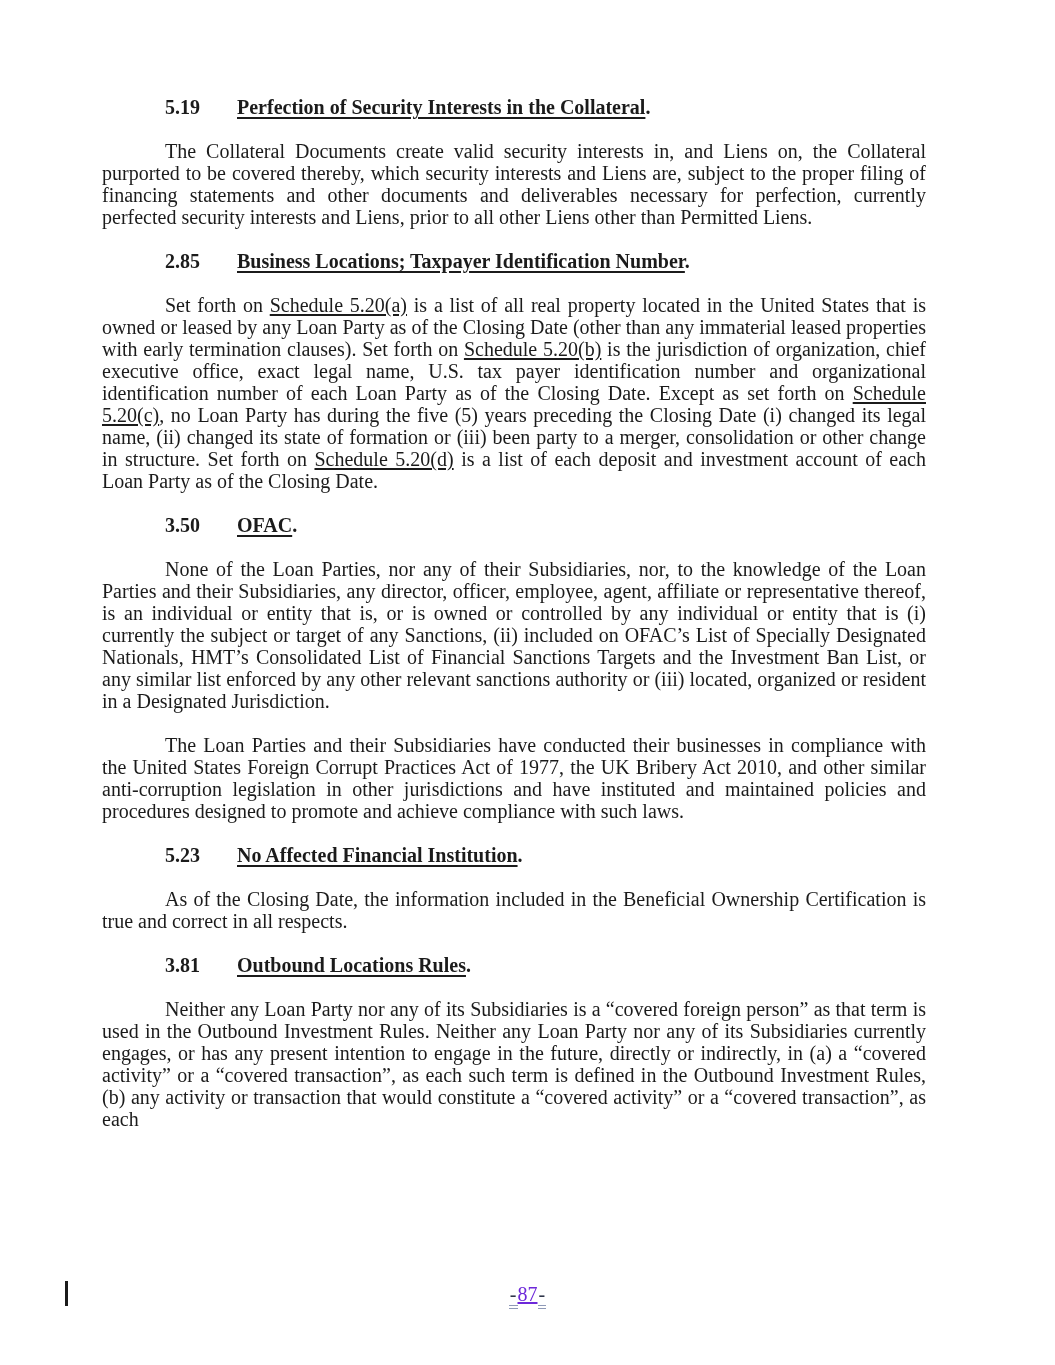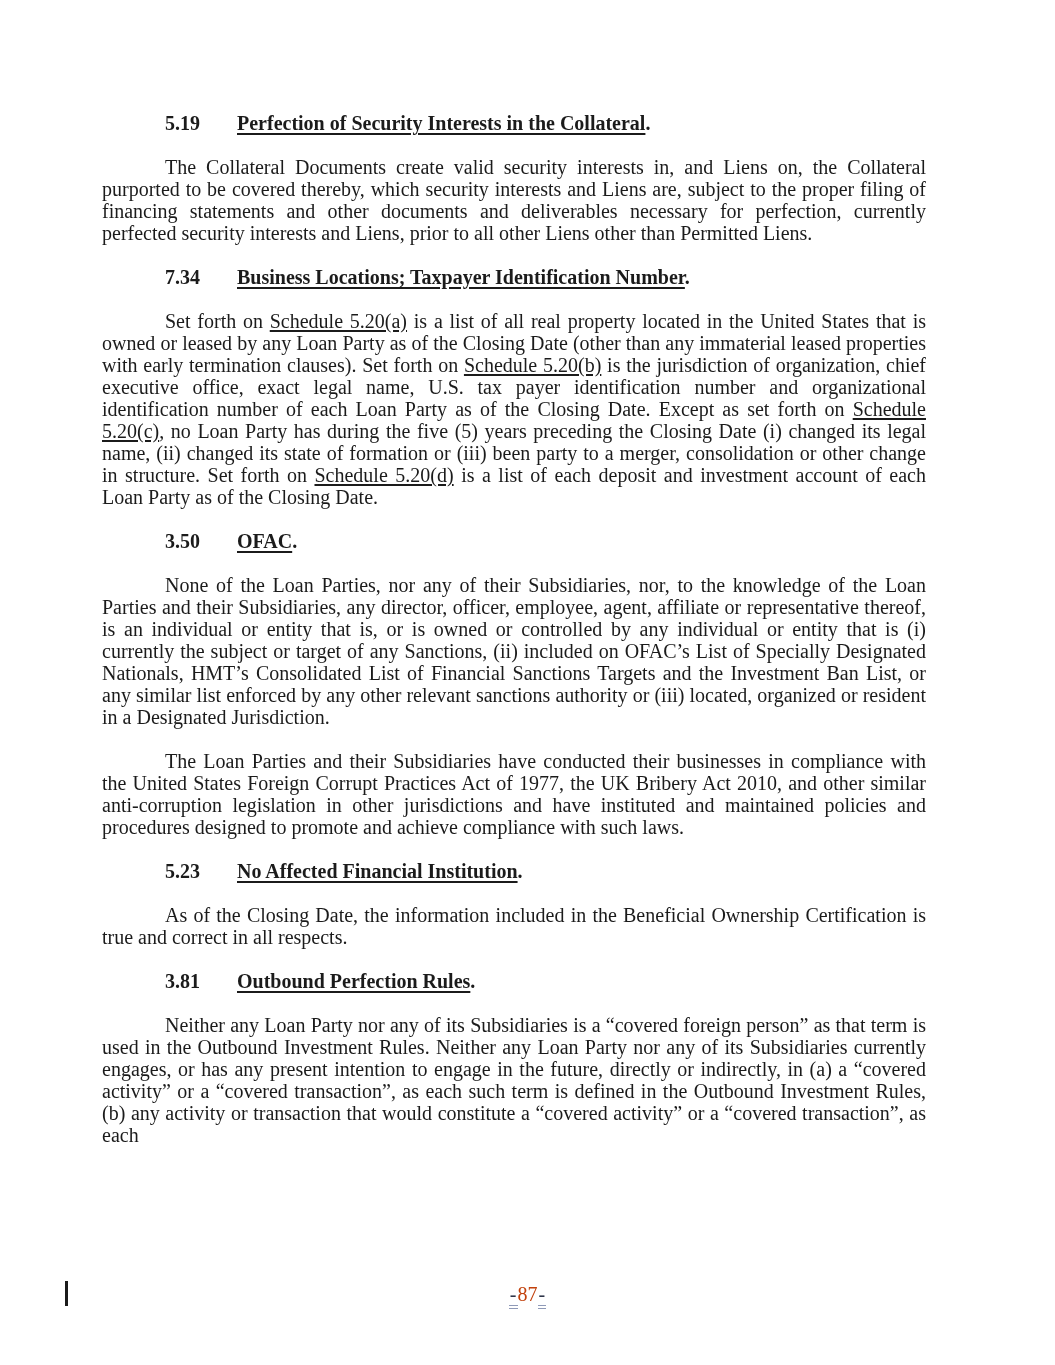--- a/index.html
+++ b/index.html
@@ -14,21 +14,21 @@
     background: #ffffff;
     overflow: hidden;
     font-family: "Liberation Serif", "DejaVu Serif", serif;
     font-size: 20px;
     line-height: 22px;
     color: #1b1b1b;
   }
   .content {
     position: absolute;
     left: 102px;
-    top: 112px;
+    top: 96px;
     width: 824px;
     text-align: justify;
     font-family: Liberation Serif, serif;
   }
   .section h2.heading {
     font-size: 20px;
     line-height: 22px;
     font-weight: bold;
     margin: 22px 0 0 0;
     padding-left: 63px;
@@ -71,37 +71,38 @@
     text-align: center;
     font-size: 20px;
     line-height: 22px;
   }
   .pg-hyphen {
     color: #2e3448;
     border-bottom: 4px double #8f9ab8;
     padding: 0 1px;
   }
   .pg-num {
-    color: #c2410c;
+    color: #6d28d9;
+    text-decoration: underline;
   }
 </style>
 </head>
 <body>
 
 <div class="page">
   <div class="change-bar"></div>
 
   <main class="content" id="sections">
   <section class="section">
     <h2 class="heading"><span class="num">5.19</span><span class="title">Perfection of Security Interests in the Collateral</span><span class="dot">.</span></h2>
   <p class="para"><span>The Collateral Documents create valid security interests in, and Liens on, the Collateral purported to be covered thereby, which security interests and Liens are, subject to the proper filing of financing statements and other documents and deliverables necessary for perfection, currently perfected security interests and Liens, prior to all other Liens other than Permitted Liens.</span></p>
       </section>
 
   <section class="section">
-    <h2 class="heading"><span class="num">7.34</span><span class="title">Business Locations; Taxpayer Identification Number</span><span class="dot">.</span></h2>
+    <h2 class="heading"><span class="num">2.85</span><span class="title">Business Locations; Taxpayer Identification Number</span><span class="dot">.</span></h2>
   <p class="para"><span>Set forth on </span><span class="uref">Schedule 5.20(a)</span><span> is a list of all real property located in the United States that is owned or leased by any Loan Party as of the Closing Date (other than any immaterial leased properties with early termination clauses). Set forth on </span><span class="uref">Schedule 5.20(b)</span><span> is the jurisdiction of organization, chief executive office, exact legal name, U.S. tax payer identification number and organizational identification number of each Loan Party as of the Closing Date. Except as set forth on </span><span class="uref">Schedule 5.20(c)</span><span>, no Loan Party has during the five (5) years preceding the Closing Date (i) changed its legal name, (ii) changed its state of formation or (iii) been party to a merger, consolidation or other change in structure. Set forth on </span><span class="uref">Schedule 5.20(d)</span><span> is a list of each deposit and investment account of each Loan Party as of the Closing Date.</span></p>
       </section>
 
   <section class="section">
     <h2 class="heading"><span class="num">3.50</span><span class="title">OFAC</span><span class="dot">.</span></h2>
   <p class="para"><span>None of the Loan Parties, nor any of their Subsidiaries, nor, to the knowledge of the Loan Parties and their Subsidiaries, any director, officer, employee, agent, affiliate or representative thereof, is an individual or entity that is, or is owned or controlled by any individual or entity that is (i) currently the subject or target of any Sanctions, (ii) included on OFAC’s List of Specially Designated Nationals, HMT’s Consolidated List of Financial Sanctions Targets and the Investment Ban List, or any similar list enforced by any other relevant sanctions authority or (iii) located, organized or resident in a Designated Jurisdiction.</span></p>
       </section>
 
   <section class="section">
   <p class="para"><span>The Loan Parties and their Subsidiaries have conducted their businesses in compliance with the United States Foreign Corrupt Practices Act of 1977, the UK Bribery Act 2010, and other similar anti-corruption legislation in other jurisdictions and have instituted and maintained policies and procedures designed to promote and achieve compliance with such laws.</span></p>
@@ -109,19 +110,19 @@
 
   <section class="section">
     <h2 class="heading"><span class="num">5.23</span><span class="title">No Affected Financial Institution</span><span class="dot">.</span></h2>
       </section>
 
   <section class="section">
   <p class="para"><span>As of the Closing Date, the information included in the Beneficial Ownership Certification is true and correct in all respects.</span></p>
       </section>
 
   <section class="section">
-    <h2 class="heading"><span class="num">3.81</span><span class="title">Outbound Perfection Rules</span><span class="dot">.</span></h2>
+    <h2 class="heading"><span class="num">3.81</span><span class="title">Outbound Locations Rules</span><span class="dot">.</span></h2>
   <p class="para"><span>Neither any Loan Party nor any of its Subsidiaries is a “covered foreign person” as that term is used in the Outbound Investment Rules. Neither any Loan Party nor any of its Subsidiaries currently engages, or has any present intention to engage in the future, directly or indirectly, in (a) a “covered activity” or a “covered transaction”, as each such term is defined in the Outbound Investment Rules, (b) any activity or transaction that would constitute a “covered activity” or a “covered transaction”, as each</span></p>
       </section>
 </main>
 
   <footer class="footer"><span class="pg-hyphen">-</span><span class="pg-num">87</span><span class="pg-hyphen">-</span></footer>
 </div>
 
 </body></html>

